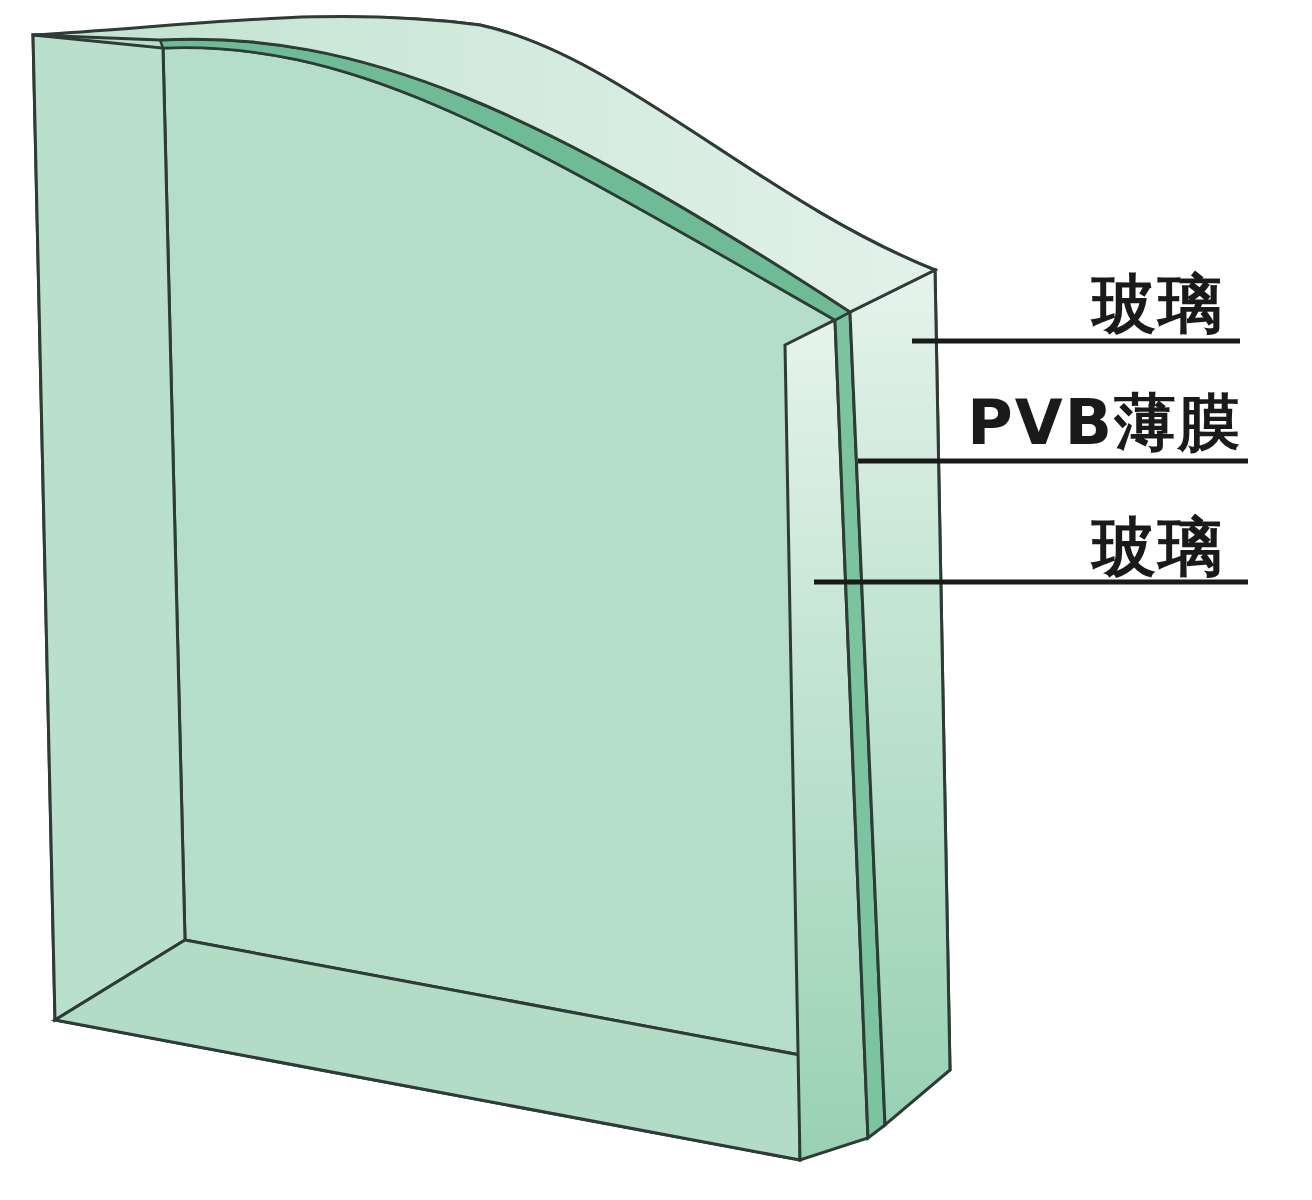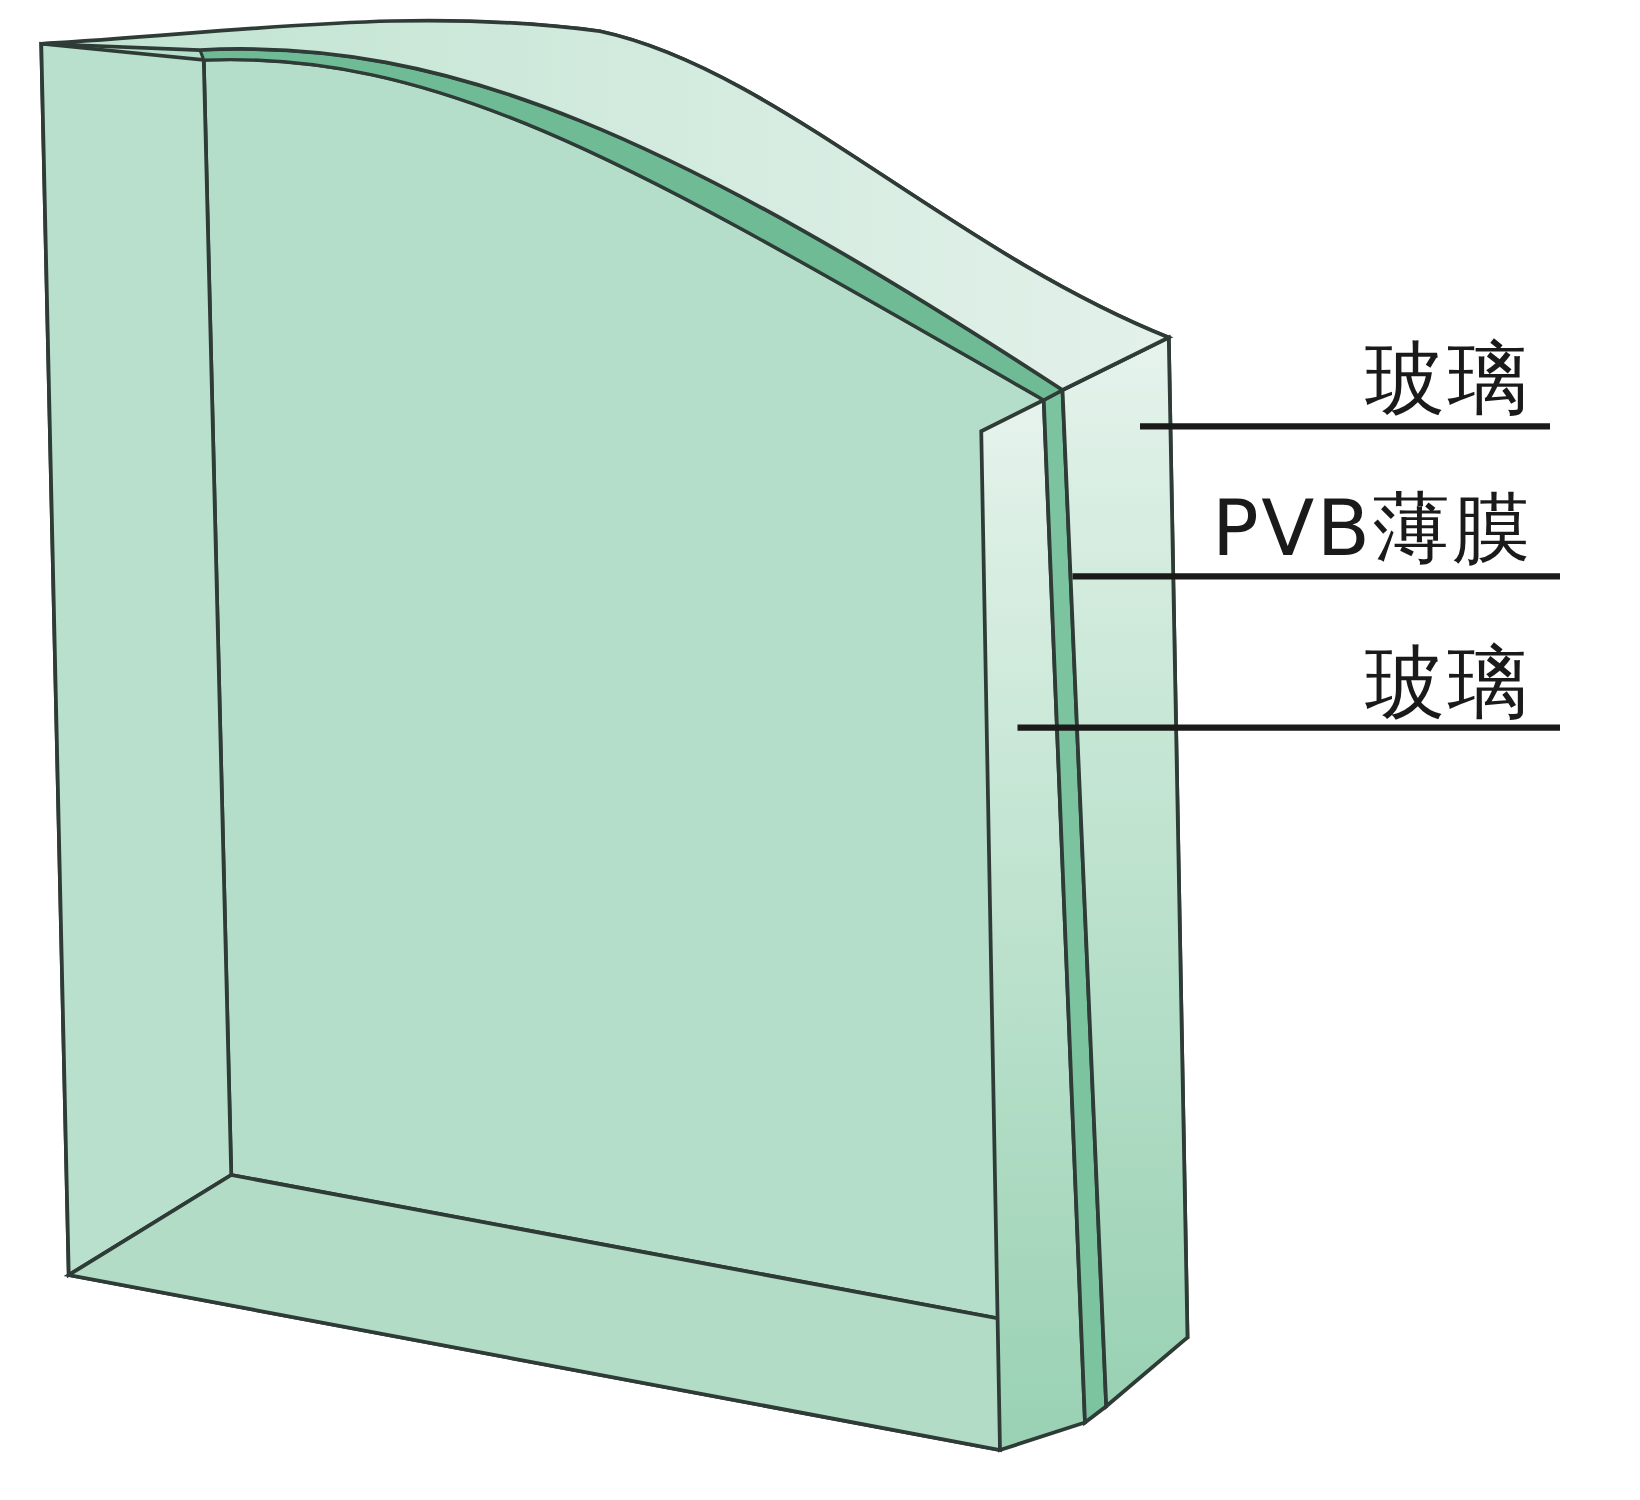--- a/index.html
+++ b/index.html
@@ -1,22 +1,22 @@
 <!DOCTYPE html>
 <html><head>
 <meta charset="utf-8">
 <style>
   html, body { margin:0; padding:0; background:#ffffff; }
   body { width:1312px; height:1200px; position:relative; overflow:hidden;
          font-family:"DejaVu Sans", "Liberation Sans", sans-serif; }
   #diagram { position:absolute; left:0; top:0; width:1312px; height:1200px; }
-  .label { position:absolute; font-weight:normal; color:#1a1a1a; font-size:64px;
+  .label { position:absolute; font-weight:bold; color:#1a1a1a; font-size:64px;
            line-height:1; white-space:nowrap; text-align:left; letter-spacing:2px; }
   #lbl-top { right:88px; top:272px; }
-  #lbl-pvb { right:86px; top:392px; font-size:62px; }
+  #lbl-pvb { right:70px; top:392px; font-size:62px; }
   #lbl-bot { right:88px; top:515px; }
 </style>
 </head>
 <body>
 
 <svg id="diagram" viewBox="0 0 1312 1200" xmlns="http://www.w3.org/2000/svg">
   <defs>
     <linearGradient id="faceGrad" x1="0" y1="0" x2="1" y2="1">
       <stop offset="0" stop-color="#b6dfca"></stop>
       <stop offset="1" stop-color="#b9e0cc"></stop>

